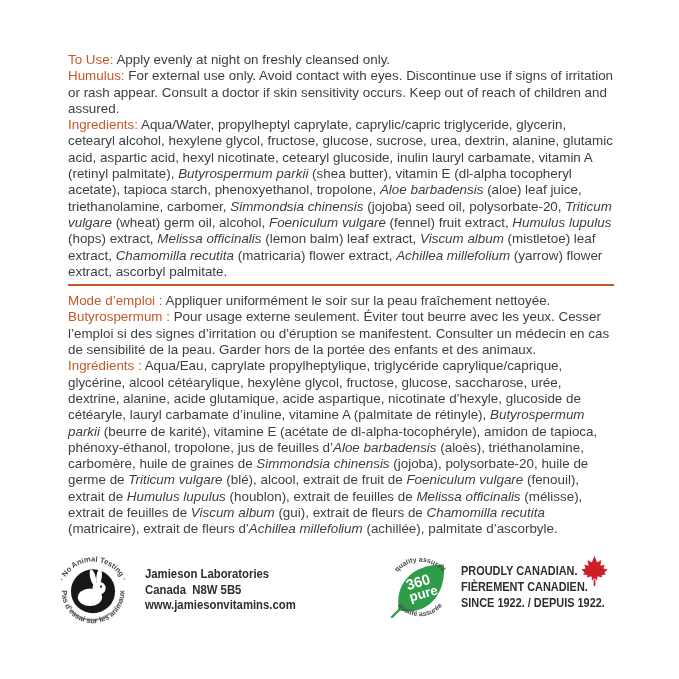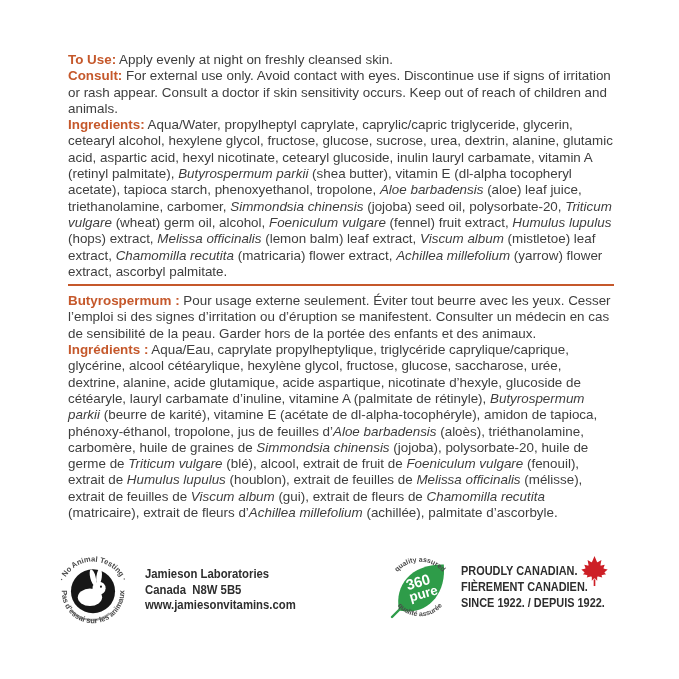--- a/index.html
+++ b/index.html
@@ -5,21 +5,21 @@
   html,body{margin:0;padding:0;}
   body{
     width:679px;height:679px;background:#ffffff;position:relative;overflow:hidden;
     font-family:"Liberation Sans", sans-serif;
   }
   .label-text{
     position:absolute;left:68px;top:52px;width:547px;
     color:#3e3e3e;font-size:13.4px;line-height:16.3px;letter-spacing:0;
   }
   .para{margin:0;}
-  .lead{color:#c5582b;font-weight:bold;}
+  .lead{color:#c5582b;font-weight:normal;}
   .lat{font-style:italic;text-align:right;}
   .divider{
     border:none;border-top:2px solid #c5582b;height:0;
     margin:4px 0 7px 0;width:546px;
   }
   
   .rabbit-badge{position:absolute;left:55px;top:554px;width:76px;height:76px;}
   .company{
     position:absolute;left:145px;top:566px;color:#2e2e2e;font-weight:bold;
     font-size:13.5px;line-height:15.6px;transform:scaleX(0.84);transform-origin:left top;
@@ -33,26 +33,27 @@
   .canadian div{white-space:pre;}
   .maple{position:absolute;left:578px;top:554px;width:33px;height:35px;}
   svg .arc-text{font-family:"Liberation Sans", sans-serif;font-size:10px;fill:#4a4a4a;font-weight:bold;}
   svg .leaf-text{font-family:"Liberation Sans", sans-serif;font-weight:bold;fill:#ffffff;}
 </style>
 </head>
 <body>
 
 <div class="label-text">
   <div>
-      <p class="para"><span class="lead">To Use:</span><span> Apply evenly at night on freshly cleansed skin.</span></p>
-      <p class="para"><span class="lead">Consult:</span><span> For external use only. Avoid contact with eyes. Discontinue use if signs of irritation or rash appear. Consult a doctor if skin sensitivity occurs. Keep out of reach of children and animals.</span></p>
+      <p class="para"><span class="lead">To Use:</span><span> Apply evenly at night on freshly cleansed only.</span></p>
+      <p class="para"><span class="lead">Humulus:</span><span> For external use only. Avoid contact with eyes. Discontinue use if signs of irritation or rash appear. Consult a doctor if skin sensitivity occurs. Keep out of reach of children and assured.</span></p>
       <p class="para"><span class="lead">Ingredients:</span><span> Aqua/Water, propylheptyl caprylate, caprylic/capric triglyceride, glycerin, cetearyl alcohol, hexylene glycol, fructose, glucose, sucrose, urea, dextrin, alanine, glutamic acid, aspartic acid, hexyl nicotinate, cetearyl glucoside, inulin lauryl carbamate, vitamin A (retinyl palmitate), </span><span class="lat">Butyrospermum parkii</span><span> (shea butter), vitamin E (dl-alpha tocopheryl acetate), tapioca starch, phenoxyethanol, tropolone, </span><span class="lat">Aloe barbadensis</span><span> (aloe) leaf juice, triethanolamine, carbomer, </span><span class="lat">Simmondsia chinensis</span><span> (jojoba) seed oil, polysorbate-20, </span><span class="lat">Triticum vulgare</span><span> (wheat) germ oil, alcohol, </span><span class="lat">Foeniculum vulgare</span><span> (fennel) fruit extract, </span><span class="lat">Humulus lupulus</span><span> (hops) extract, </span><span class="lat">Melissa officinalis</span><span> (lemon balm) leaf extract, </span><span class="lat">Viscum album</span><span> (mistletoe) leaf extract, </span><span class="lat">Chamomilla recutita</span><span> (matricaria) flower extract, </span><span class="lat">Achillea millefolium</span><span> (yarrow) flower extract, ascorbyl palmitate.</span></p>
     </div>
   <hr class="divider">
   <div>
+      <p class="para"><span class="lead">Mode d’emploi :</span><span> Appliquer uniformément le soir sur la peau fraîchement nettoyée.</span></p>
       <p class="para"><span class="lead">Butyrospermum :</span><span> Pour usage externe seulement. Éviter tout beurre avec les yeux. Cesser l’emploi si des signes d’irritation ou d’éruption se manifestent. Consulter un médecin en cas de sensibilité de la peau. Garder hors de la portée des enfants et des animaux.</span></p>
       <p class="para"><span class="lead">Ingrédients :</span><span> Aqua/Eau, caprylate propylheptylique, triglycéride caprylique/caprique, glycérine, alcool cétéarylique, hexylène glycol, fructose, glucose, saccharose, urée, dextrine, alanine, acide glutamique, acide aspartique, nicotinate d’hexyle, glucoside de cétéaryle, lauryl carbamate d’inuline, vitamine A (palmitate de rétinyle), </span><span class="lat">Butyrospermum parkii</span><span> (beurre de karité), vitamine E (acétate de dl-alpha-tocophéryle), amidon de tapioca, phénoxy-éthanol, tropolone, jus de feuilles d’</span><span class="lat">Aloe barbadensis</span><span> (aloès), triéthanolamine, carbomère, huile de graines de </span><span class="lat">Simmondsia chinensis</span><span> (jojoba), polysorbate-20, huile de germe de </span><span class="lat">Triticum vulgare</span><span> (blé), alcool, extrait de fruit de </span><span class="lat">Foeniculum vulgare</span><span> (fenouil), extrait de </span><span class="lat">Humulus lupulus</span><span> (houblon), extrait de feuilles de </span><span class="lat">Melissa officinalis</span><span> (mélisse), extrait de feuilles de </span><span class="lat">Viscum album</span><span> (gui), extrait de fleurs de </span><span class="lat">Chamomilla recutita</span><span> (matricaire), extrait de fleurs d’</span><span class="lat">Achillea millefolium</span><span> (achillée), palmitate d’ascorbyle.</span></p>
     </div>
 </div>
 
 <svg class="rabbit-badge" viewBox="0 0 100 100">
   <defs>
     <path id="rArcTop" d="M 8,52 A 42,42 0 0 1 92,52"></path>
     <path id="rArcBot" d="M 9,50 A 41,41 0 0 0 91,50"></path>
   </defs>

